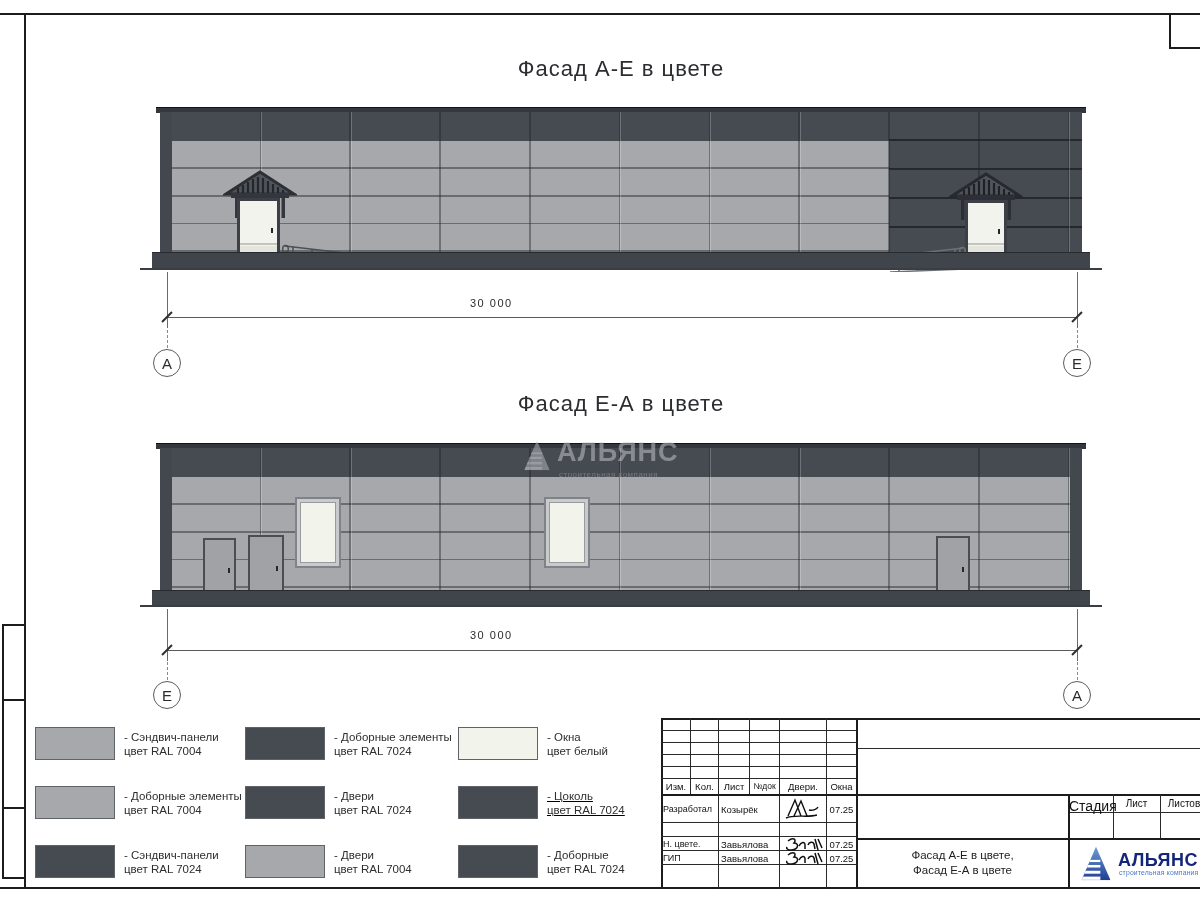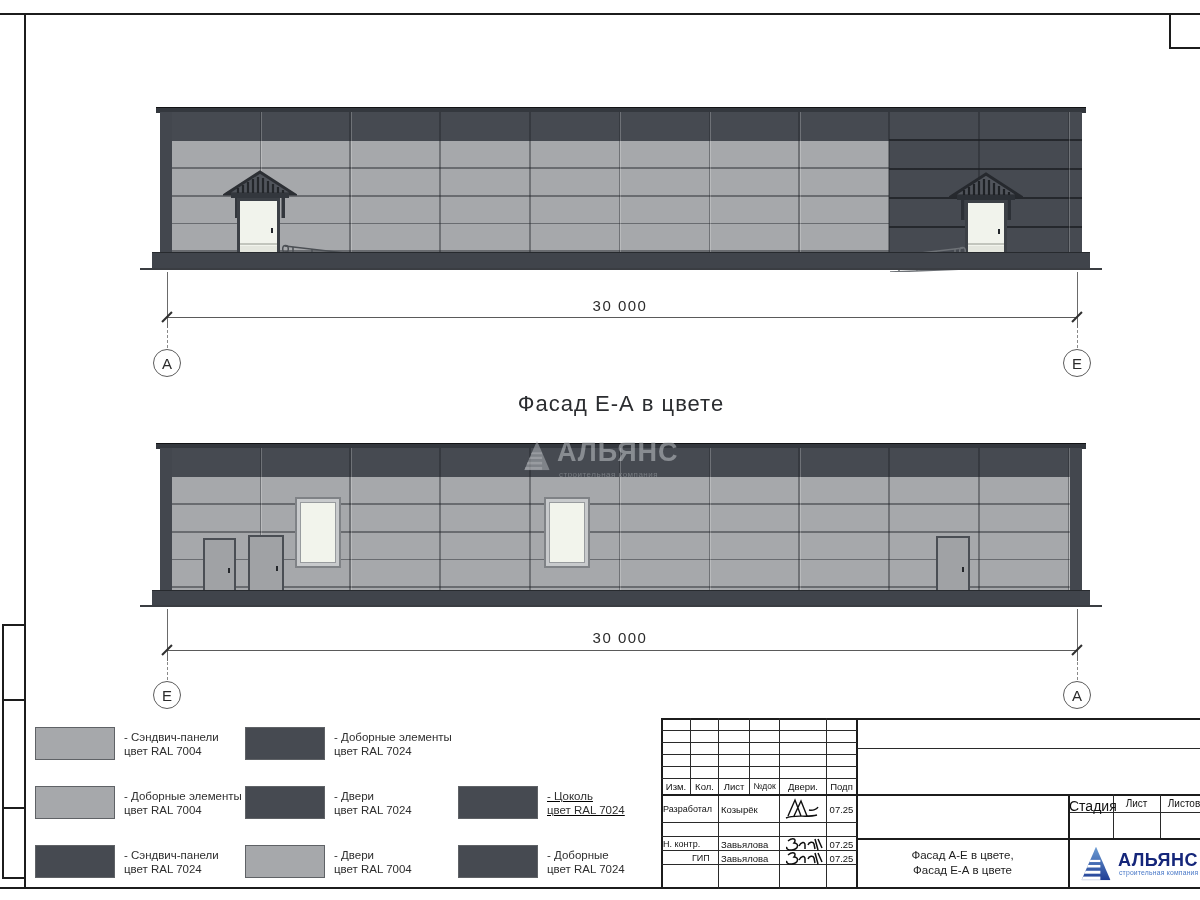--- a/index.html
+++ b/index.html
@@ -23,21 +23,21 @@
   .door-white .glass-div{position:absolute;left:0;right:0;bottom:26%;height:2px;background:#c2c5bd;}
   .door-white .kick{position:absolute;left:0;right:0;bottom:0;height:24%;background:#e4e6de;}
   .door-white .handle{position:absolute;right:4px;top:46%;width:2px;height:5px;background:#22252a;}
   .door-gray{position:absolute;background:#a0a2a5;border:2px solid #4a4e54;box-sizing:border-box;}
   .door-gray .handle{position:absolute;right:4px;top:48%;width:2px;height:5px;background:#24272b;}
   .threshold{position:absolute;background:#b4b6b8;border:1px solid #8d9093;box-sizing:border-box;}
   .sill{position:absolute;background:#cdcfd1;border:1px solid #9b9ea1;box-sizing:border-box;}
   .window{position:absolute;background:#c8cacc;border:2px solid #7f8286;box-sizing:border-box;padding:3px;}
   .window .win-inner{width:100%;height:100%;box-sizing:border-box;border:1px solid #989b9e;background:#f2f4ec;}
   .view-title{position:absolute;text-align:center;font-size:22px;letter-spacing:1px;color:#2b2d30;}
-  .dim-text{position:absolute;text-align:center;font-size:15px;letter-spacing:1.5px;color:#2c2c2c;}
+  .dim-text{position:absolute;text-align:left;font-size:11px;letter-spacing:1.5px;color:#2c2c2c;}
   .dimline{position:absolute;background:#5a5a5a;}
   .extline{position:absolute;background:#6a6a6a;}
   .tick{position:absolute;width:14px;height:2px;background:#2f2f2f;transform:rotate(-45deg);}
   .dashcont{position:absolute;border-left:1px dashed #8a8a8a;}
   .axis-circle{position:absolute;width:28px;height:28px;border:1.3px solid #5c5c5c;border-radius:50%;background:#fff;
     display:flex;align-items:center;justify-content:center;font-size:15px;color:#2b2b2b;box-sizing:border-box;}
   
   .legend-item{position:absolute;display:flex;align-items:flex-start;}
   .swatch{width:80px;height:33px;border:1px solid #5f6266;box-sizing:border-box;flex:0 0 auto;}
   .legend-text{margin-left:9px;font-size:11.5px;line-height:14px;color:#2e2e2e;padding-top:3px;white-space:nowrap;}
@@ -60,20 +60,21 @@
   <div class="line" style="left:0;top:13px;width:1200px;height:2px;"></div>
   <div class="abs" style="left:1169px;top:13px;width:40px;height:36px;border:2px solid #1c1c1c;box-sizing:border-box;"></div>
   <div class="line" style="left:24px;top:13px;width:2px;height:876px;"></div>
   <div class="line" style="left:2px;top:624px;width:2px;height:254px;"></div>
   <div class="line" style="left:2px;top:624px;width:24px;height:1.5px;"></div>
   <div class="line" style="left:2px;top:699px;width:24px;height:1.5px;"></div>
   <div class="line" style="left:2px;top:807px;width:24px;height:1.5px;"></div>
   <div class="line" style="left:2px;top:877px;width:24px;height:1.5px;"></div>
   <div class="line" style="left:0;top:887px;width:1200px;height:2px;"></div>
 
+  <div class="view-title" style="left:160px;top:56px;width:922px;">Фасад А-Е в цвете</div>
 
   <div class="facade" style="left:160px;top:107px;width:922px;height:163px;">
     <div class="cap" style="left:-4px;top:0;width:930px;height:5px;"></div>
     <div class="band" style="left: 0px; top: 5px; width: 922px; height: 29px; background-color: rgb(70, 74, 81);"></div>
     <div class="panels" style="left: 0px; top: 34px; width: 922px; height: 111px; background-color: rgb(166, 168, 171);"></div>
     <div class="darksec" style="left: 729px; top: 5px; width: 193px; height: 140px; background-color: rgb(70, 74, 81);"></div>
     <div class="pilaster" style="left:0;top:5px;width:12px;height:140px;"></div>
     <div class="vjoints" style="left:12px;top:5px;width:898px;height:140px;"></div>
 
     <svg class="abs" style="left:63px;top:62px;" width="74" height="52" viewBox="0 0 74 52">
@@ -219,20 +220,27 @@
         <span>цвет RAL 7004</span>
       </div>
   </div>
   <div class="legend-item" style="left:245px;top:727px;">
     <div class="swatch" style="background-color: rgb(70, 74, 81);"></div>
     <div class="legend-text">
         <span>- Доборные элементы</span>
         <span>цвет RAL 7024</span>
       </div>
   </div>
+  <div class="legend-item" style="left:458px;top:727px;">
+    <div class="swatch" style="background-color: rgb(242, 244, 236);"></div>
+    <div class="legend-text">
+        <span>- Окна</span>
+        <span>цвет белый</span>
+      </div>
+  </div>
   <div class="legend-item" style="left:35px;top:786px;">
     <div class="swatch" style="background-color: rgb(166, 168, 171);"></div>
     <div class="legend-text">
         <span>- Доборные элементы</span>
         <span>цвет RAL 7004</span>
       </div>
   </div>
   <div class="legend-item" style="left:245px;top:786px;">
     <div class="swatch" style="background-color: rgb(70, 74, 81);"></div>
     <div class="legend-text">
@@ -298,37 +306,37 @@
     <div class="line" style="left:857px;top:838px;width:347px;height:1.5px;"></div>
     <div class="line" style="left:1068px;top:794px;width:1.5px;height:95px;"></div>
     <div class="thin abs" style="left:1113px;top:794px;width:1px;height:44px;"></div>
     <div class="thin abs" style="left:1160px;top:794px;width:1px;height:44px;"></div>
 
     <div class="tb-text tb-center" style="left:662px;top:781px;width:28px;">Изм.</div>
     <div class="tb-text tb-center" style="left:691px;top:781px;width:27px;">Кол.</div>
     <div class="tb-text tb-center" style="left:719px;top:781px;width:30px;">Лист</div>
     <div class="tb-text tb-center" style="left:750px;top:781px;width:29px;font-size:8.5px;">№док</div>
     <div class="tb-text tb-center" style="left:780px;top:781px;width:46px;">Двери.</div>
-    <div class="tb-text tb-center" style="left:827px;top:781px;width:29px;">Подп</div>
+    <div class="tb-text tb-center" style="left:827px;top:781px;width:29px;">Окна</div>
 
     <div class="tb-text" style="left:663px;top:804px;width:54px;font-size:9px;">Разработал</div>
     <div class="tb-text" style="left:721px;top:804px;width:56px;">Козырёк</div>
     <svg class="abs" style="left:783px;top:796px;" width="40" height="24" viewBox="0 0 40 24">
       <path d="M5,20 L12,4 L18,20 M11,20 L18,5 L24,20 M3,22 C12,18 24,22 34,19 M26,14 c4,1 8,-1 9,-3" stroke="#101010" stroke-width="1.4" fill="none"></path>
     </svg>
     <div class="tb-text tb-center" style="left:827px;top:804px;width:29px;">07.25</div>
 
-    <div class="tb-text" style="left:663px;top:839px;width:54px;font-size:9px;">Н. контр.</div>
+    <div class="tb-text" style="left:663px;top:839px;width:54px;font-size:9px;">Н. цвете.</div>
     <div class="tb-text" style="left:721px;top:839px;width:56px;">Завьялова</div>
     <svg class="abs" style="left:785px;top:837px;" width="38" height="14" viewBox="0 0 38 14">
       <path d="M3,4 c5,-4 9,-2 6,2 c5,0 5,6 -2,7 c-4,0.5 -6,-1.5 -5,-3 M14,9 c2,-4 6,-5 6,-1 l0,4 M23,8 c1,-3 5,-4 6,-1 l1,5 M30,2 l3,11 M33,2 l4,9" stroke="#101010" stroke-width="1.5" fill="none"></path>
     </svg>
     <div class="tb-text tb-center" style="left:827px;top:839px;width:29px;">07.25</div>
 
-    <div class="tb-text" style="left:663px;top:853px;width:54px;font-size:9px;padding-left:29px;">ГИП</div>
+    <div class="tb-text" style="left:663px;top:853px;width:54px;font-size:9px;">ГИП</div>
     <div class="tb-text" style="left:721px;top:853px;width:56px;">Завьялова</div>
     <svg class="abs" style="left:785px;top:851px;" width="38" height="14" viewBox="0 0 38 14">
       <path d="M3,4 c5,-4 9,-2 6,2 c5,0 5,6 -2,7 c-4,0.5 -6,-1.5 -5,-3 M14,9 c2,-4 6,-5 6,-1 l0,4 M23,8 c1,-3 5,-4 6,-1 l1,5 M30,2 l3,11 M33,2 l4,9" stroke="#101010" stroke-width="1.5" fill="none"></path>
     </svg>
     <div class="tb-text tb-center" style="left:827px;top:853px;width:29px;">07.25</div>
 
     <div class="tb-text tb-center" style="left:1069px;top:798px;width:44px;font-size:14px;">Стадия</div>
     <div class="tb-text tb-center" style="left:1114px;top:798px;width:45px;font-size:10px;">Лист</div>
     <div class="tb-text tb-center" style="left:1161px;top:798px;width:46px;font-size:10px;">Листов</div>
 

